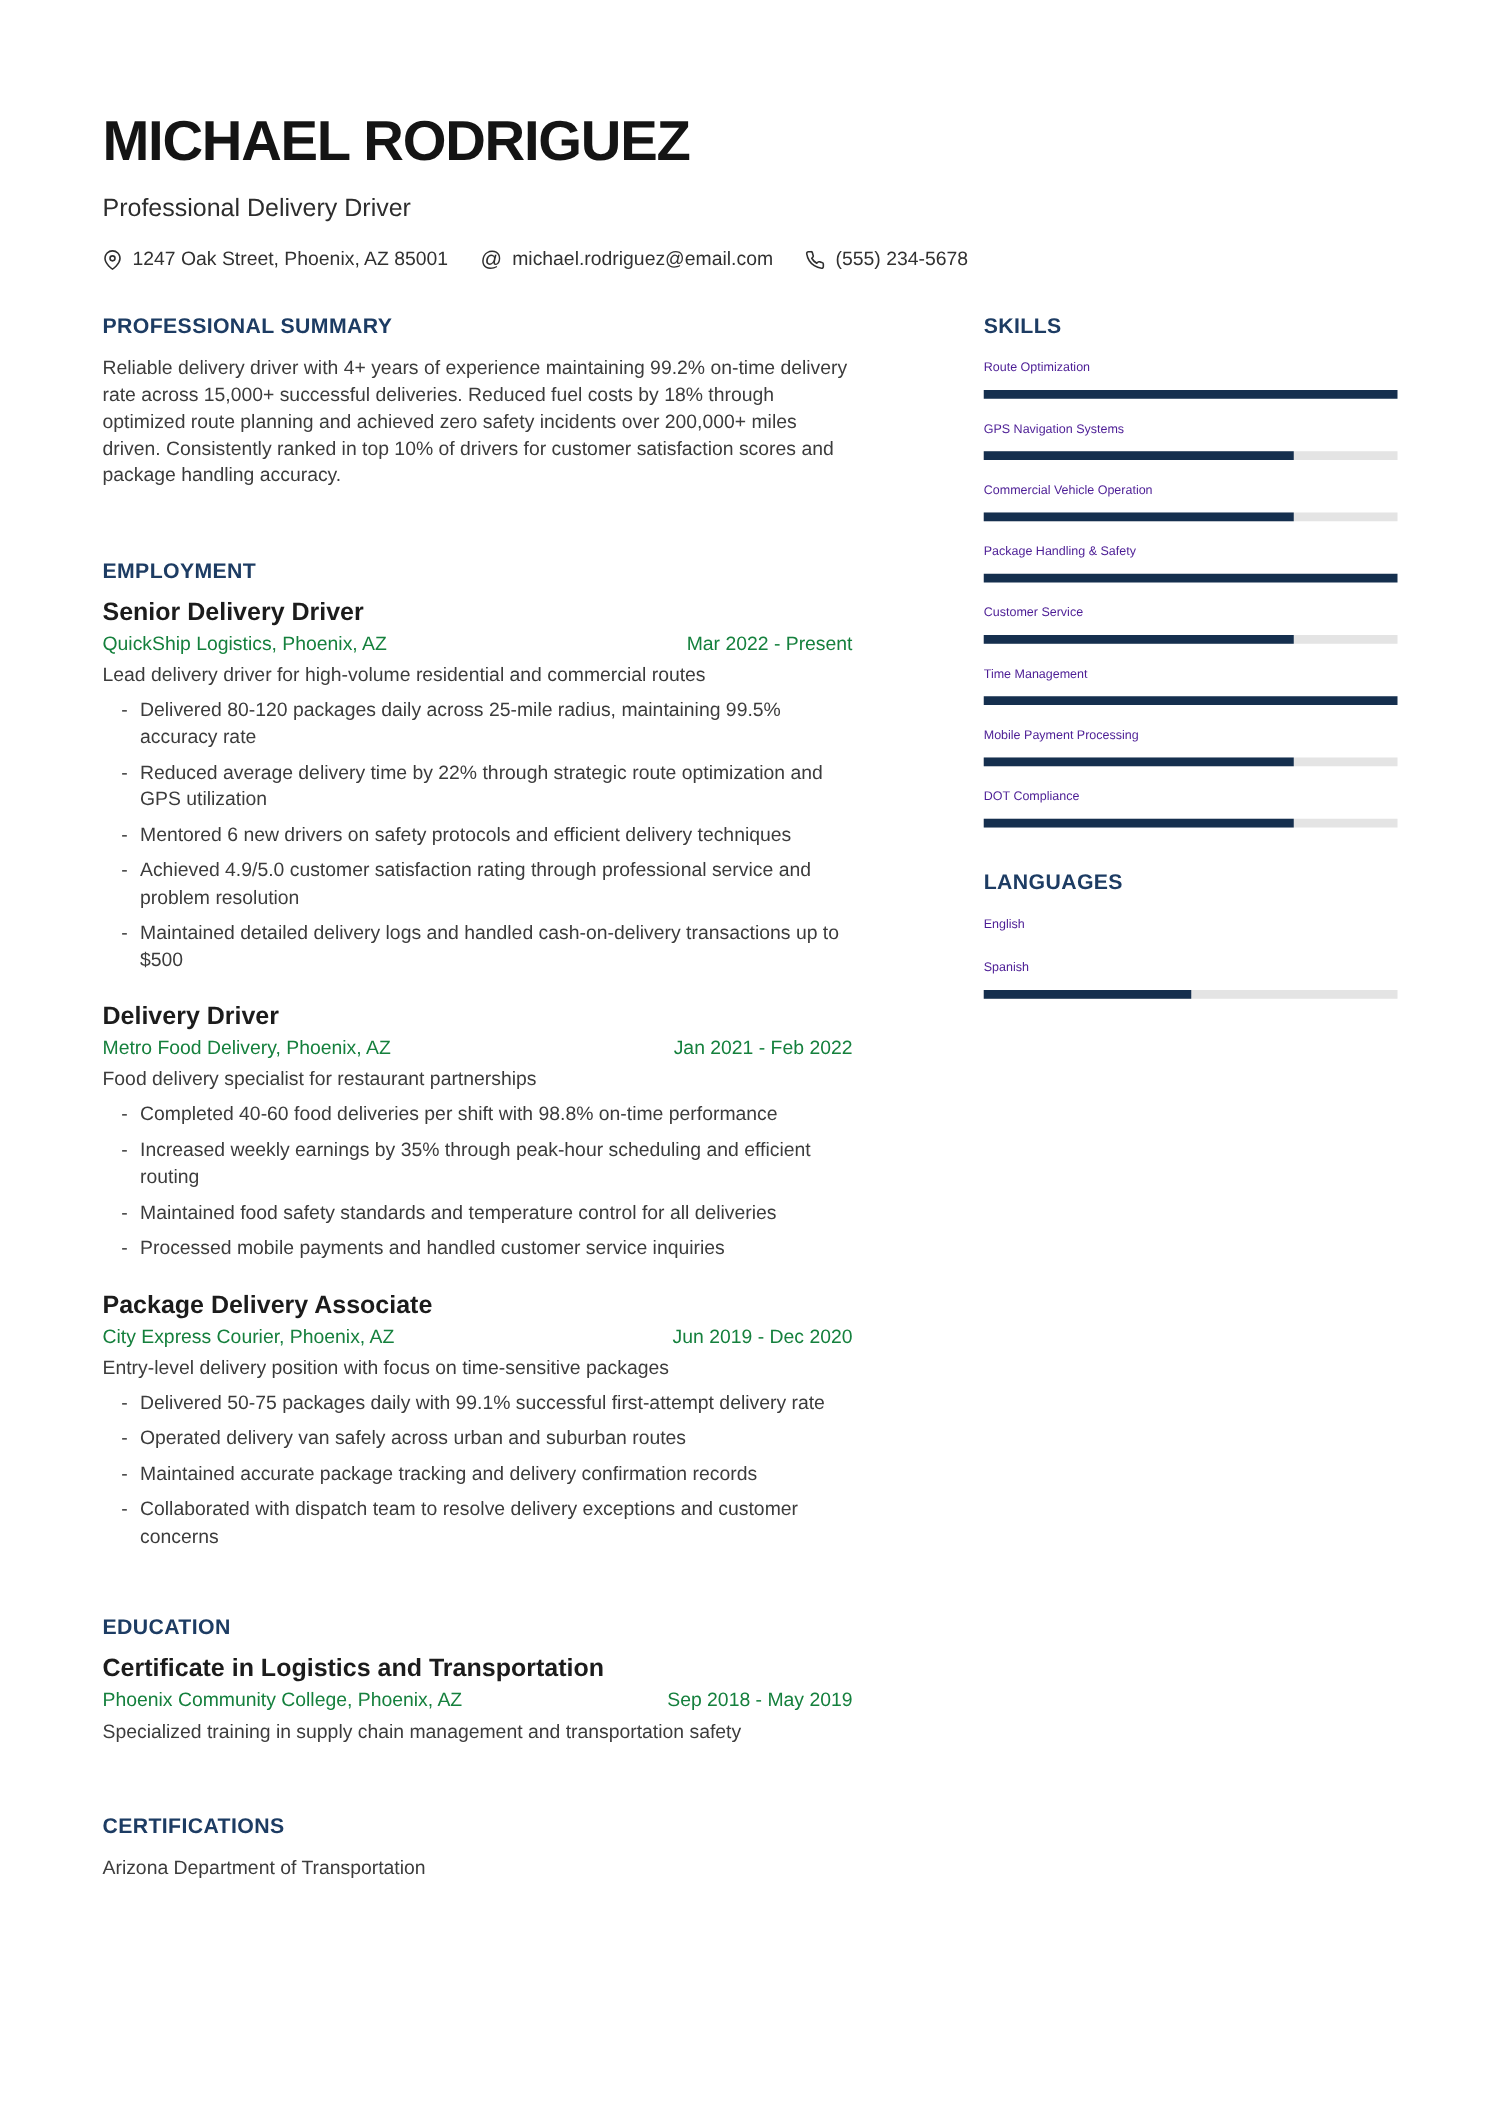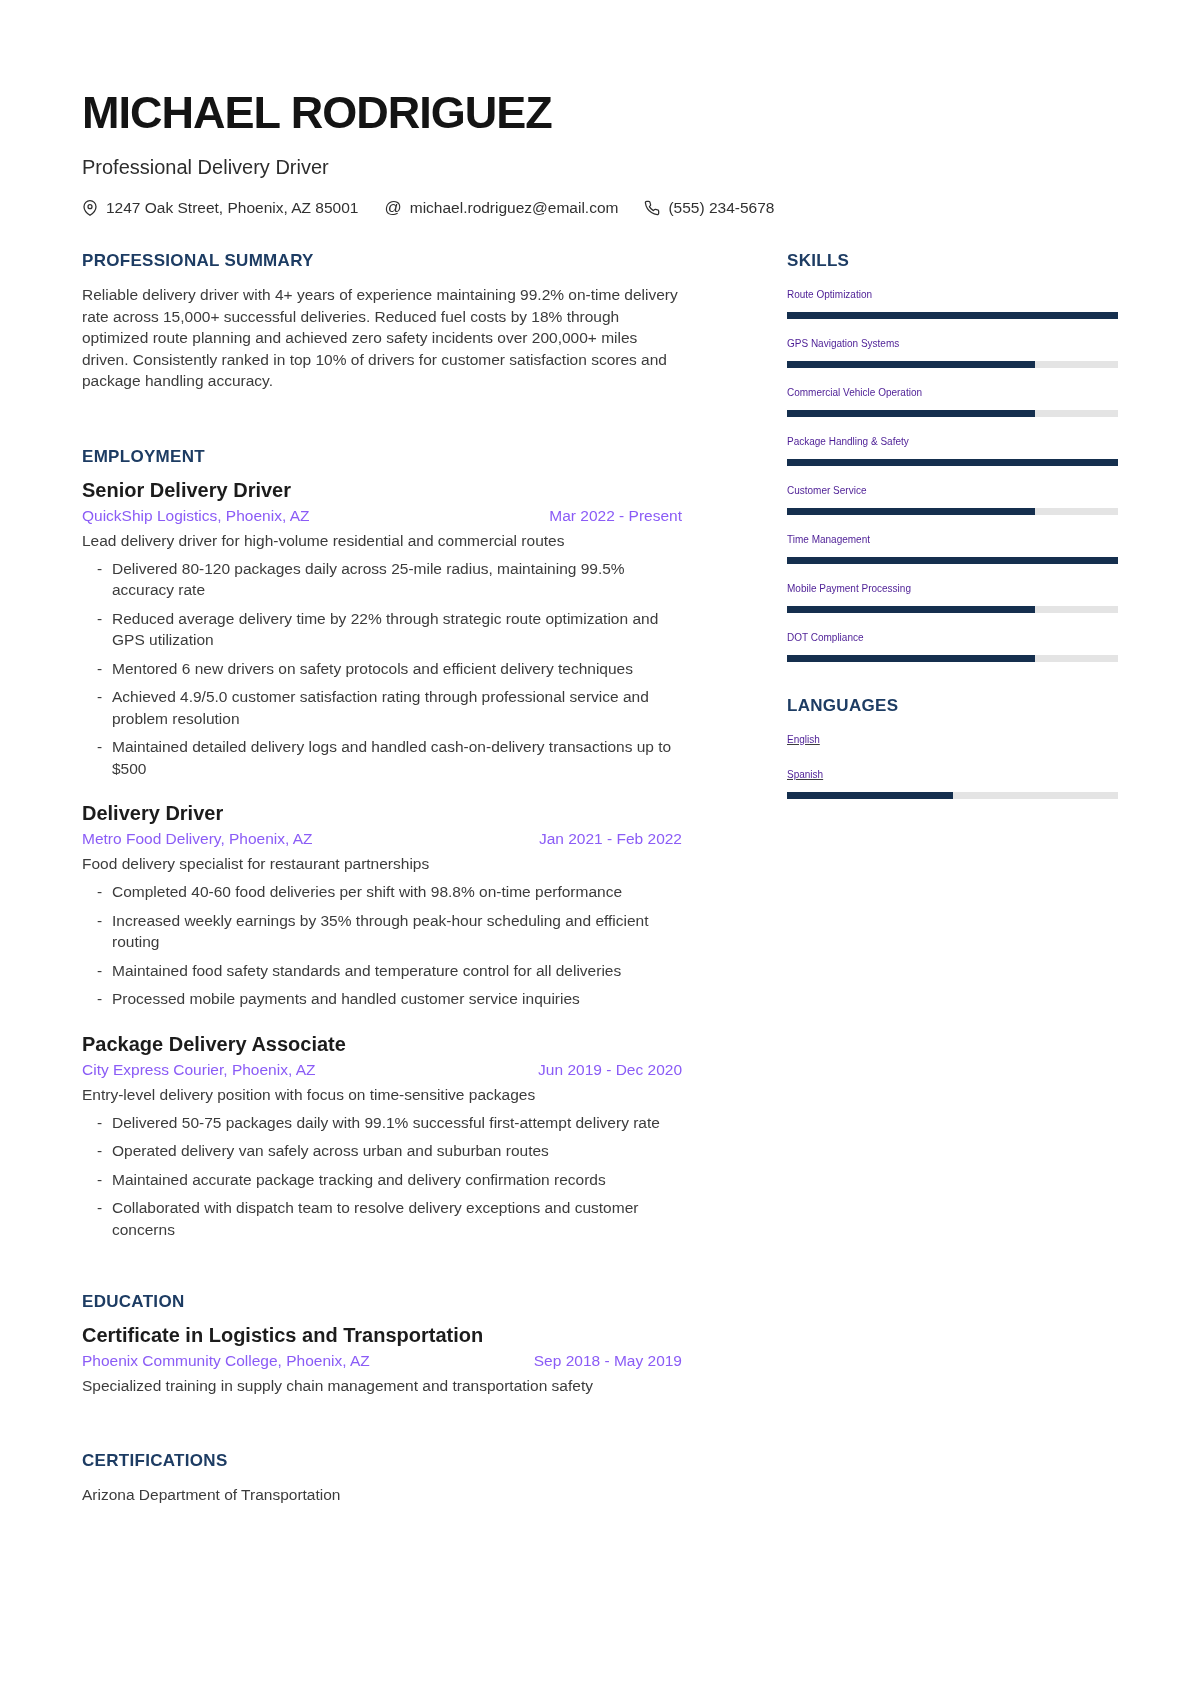--- a/index.html
+++ b/index.html
@@ -38,21 +38,21 @@
   .sec-summary { margin-bottom: 55px; }
   .sec-employment { margin-bottom: 52px; }
   .sec-education { margin-bottom: 55px; margin-top: 40px; }
 
   .summary-text { margin: 0; font-size: 15.5px; line-height: 21.5px; color: #3c3c3c; }
 
   .job + .job { margin-top: 24px; }
   .job-title { font-size: 20px; font-weight: 700; color: #1c1c1c; line-height: 21px; margin-bottom: 4px; }
   .job-meta {
     display: flex; justify-content: space-between; align-items: baseline;
-    font-size: 15.5px; line-height: 21px; color: #8b5cf6; margin-bottom: 4px;
+    font-size: 15.5px; line-height: 21px; color: #15803d; margin-bottom: 4px;
   }
   .job-sub { font-size: 15.5px; line-height: 21px; color: #3c3c3c; }
   ul.bullets { list-style: none; margin: 3px 0 0 0; padding: 0; }
   ul.bullets li {
     position: relative; padding-left: 30px; margin-top: 7px;
     font-size: 15.5px; line-height: 21.5px; color: #3c3c3c;
   }
   ul.bullets li::before { content: "-"; position: absolute; left: 15px; top: 0; }
 
   .cert-line {
@@ -60,21 +60,21 @@
   }
   .cert-line .cert-name { font-size: 16px; font-weight: 700; color: #1c1c1c; line-height: 21px; }
   .cert-line .cert-dates { font-size: 15.5px; color: #3c3c3c; }
 
   
   .skill { margin-bottom: 14px; }
   .skill-label { font-size: 10px; line-height: 21px; color: #4c1d95; margin-bottom: 7px; }
   .bar { height: 7px; width: 100%; background: var(--bar_track, #e4e4e4); }
   .bar-fill { height: 100%; width: 0; background: var(--bar_fill, #152f4e); }
   .sec-skills { margin-bottom: 34px; }
-  .lang { margin-bottom: 14px; text-decoration: underline; }
+  .lang { margin-bottom: 14px; }
 </style>
 </head>
 <body>
 
 <div class="page">
 
   <header>
     <h1 class="name">MICHAEL RODRIGUEZ</h1>
     <div class="headline">Professional Delivery Driver</div>
     <div class="contact-row">

